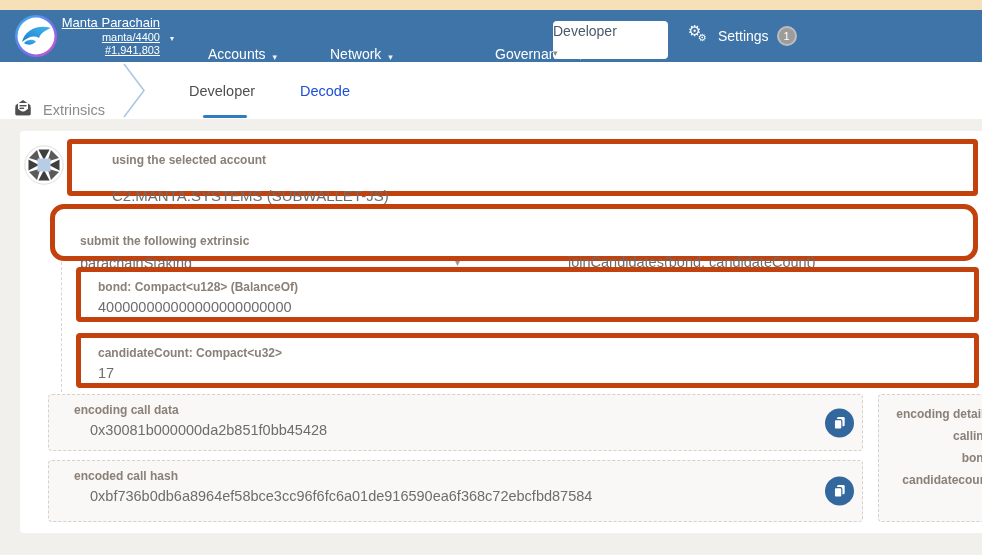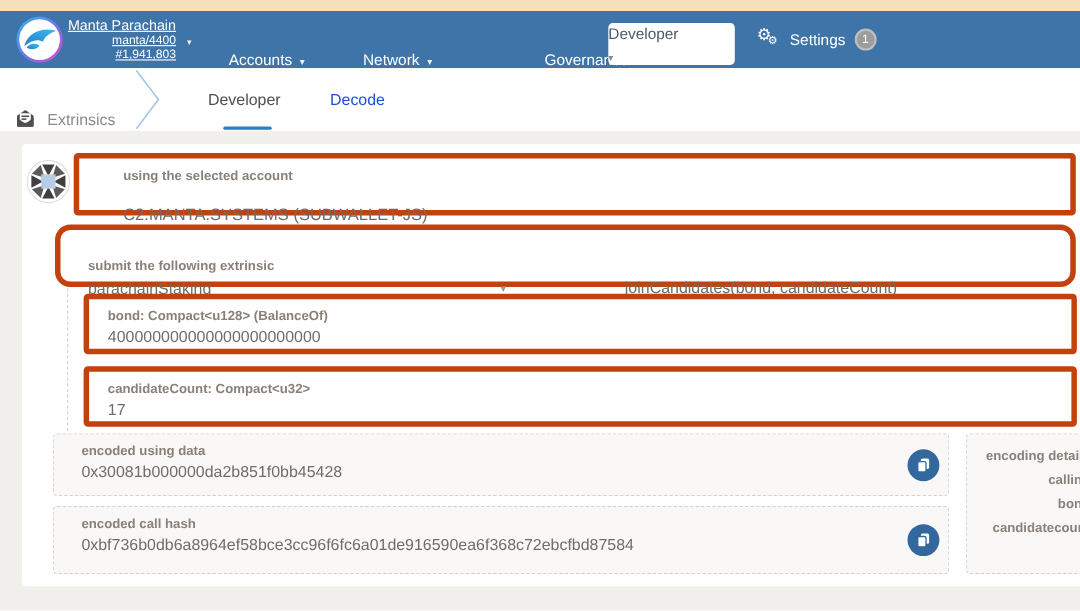--- a/index.html
+++ b/index.html
@@ -59,21 +59,21 @@
   .extrinsic-method { position:absolute; left:488px; top:0; cursor:pointer; }
   #params { position:absolute; left:41px; top:131px; width:917px; height:130px;
             border-left:1px dashed #d8d3cd; }
   .param-box { left:14px; width:903px; height:55px; padding:8px 0 0 17px; cursor:text; }
   #param-0 { top:5px; } #param-1 { top:71px; }
   .param-box .value { margin-top:5px; }
   .output-box { position:absolute; background:#faf8f6; border:1px dashed #d6d0ca; border-radius:4px;
                 padding:8px 0 0 25px; }
   #output-0 { left:28px; top:263px; width:815px; height:57px; }
   #output-1 { left:28px; top:329px; width:815px; height:62px; }
-  .output-box .value { margin-top:5px; }
+  .output-box .value { margin-top:5px;margin-left:16px; }
   .copy-btn { position:absolute; right:8px; top:50%; transform:translateY(-50%);
               width:29px; height:29px; border-radius:50%; background:#33689f;
               display:flex; align-items:center; justify-content:center; cursor:pointer; }
   #encoding-panel { position:absolute; left:858px; top:263px; width:150px; height:128px;
               background:#faf8f6; border:1px dashed #d6d0ca; border-radius:4px;
               padding:8px 36px 0 0; text-align:right; }
   .enc-line { font-size:12px; font-weight:bold; color:#8a8078; line-height:22px; white-space:nowrap; }
 </style>
 </head>
 <body>
@@ -188,21 +188,21 @@
       <div class="label">bond: Compact&lt;u128&gt; (BalanceOf)</div>
       <div class="value">400000000000000000000000</div>
     </div>
     <div class="box param-box" id="param-1">
       <div class="label">candidateCount: Compact&lt;u32&gt;</div>
       <div class="value">17</div>
     </div>
   </div>
 
   <div class="output-box" id="output-0">
-    <div class="label">encoded using data</div>
+    <div class="label">encoding call data</div>
     <div class="value">0x30081b000000da2b851f0bb45428</div>
     <div class="copy-btn">
       <svg width="15" height="15" viewBox="0 0 16 16">
         <rect x="5.5" y="1.5" width="8" height="10" rx="1.5" fill="#fff"></rect>
         <rect x="2.5" y="4.5" width="8" height="10" rx="1.5" fill="#fff" stroke="#33689f" stroke-width="1.3"></rect>
       </svg>
     </div>
   </div>
 
   <div class="output-box" id="output-1">

